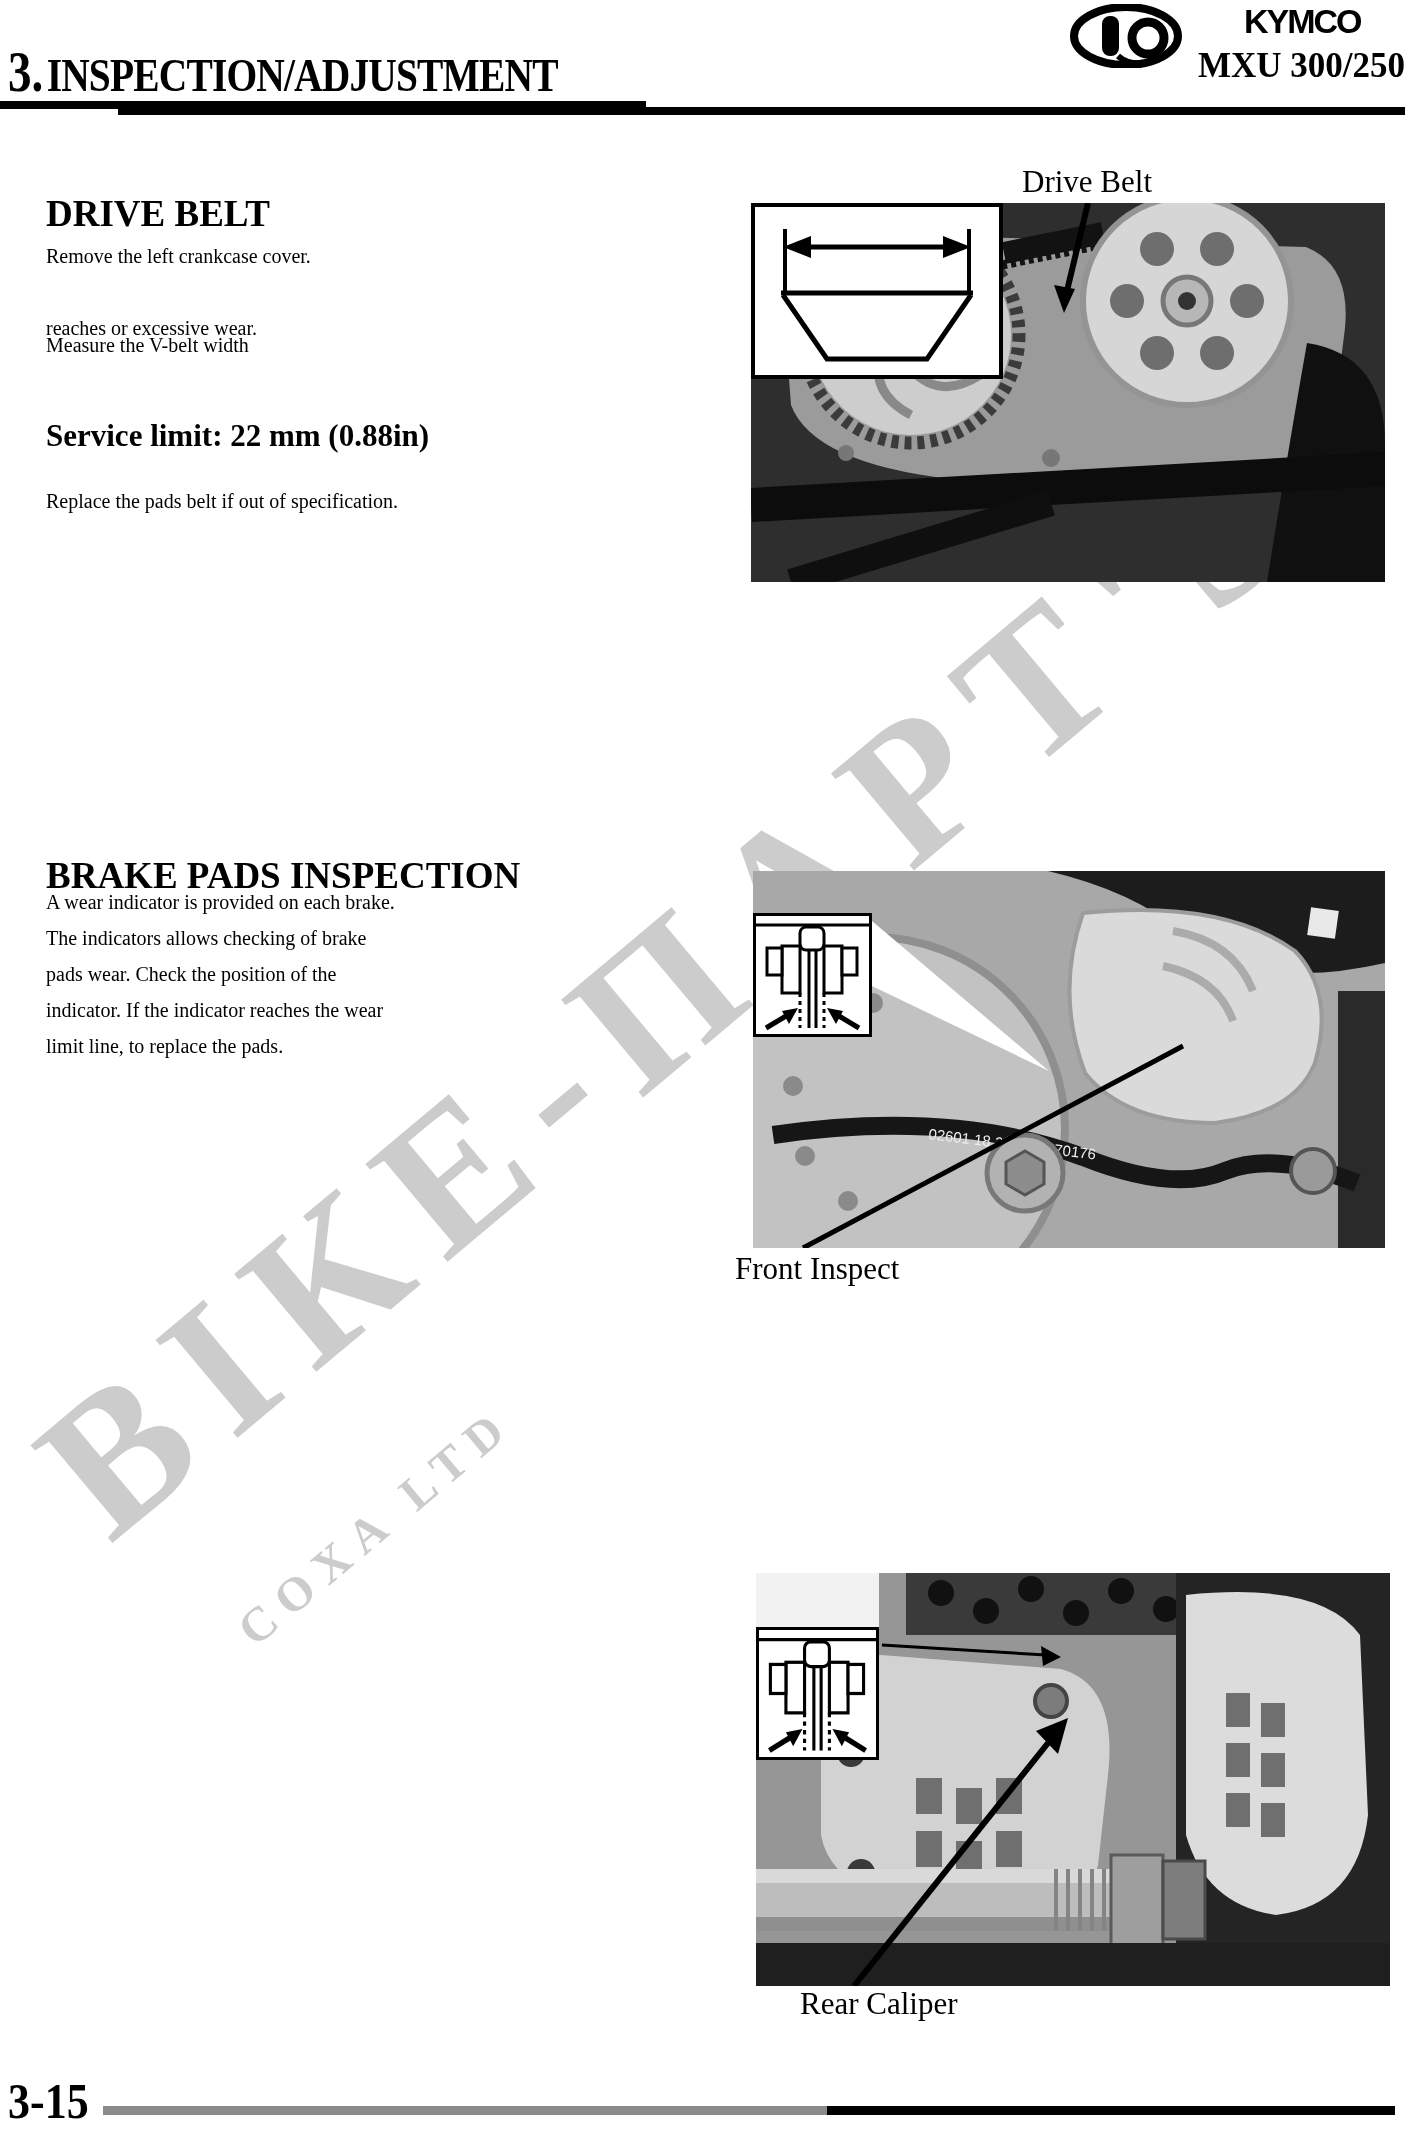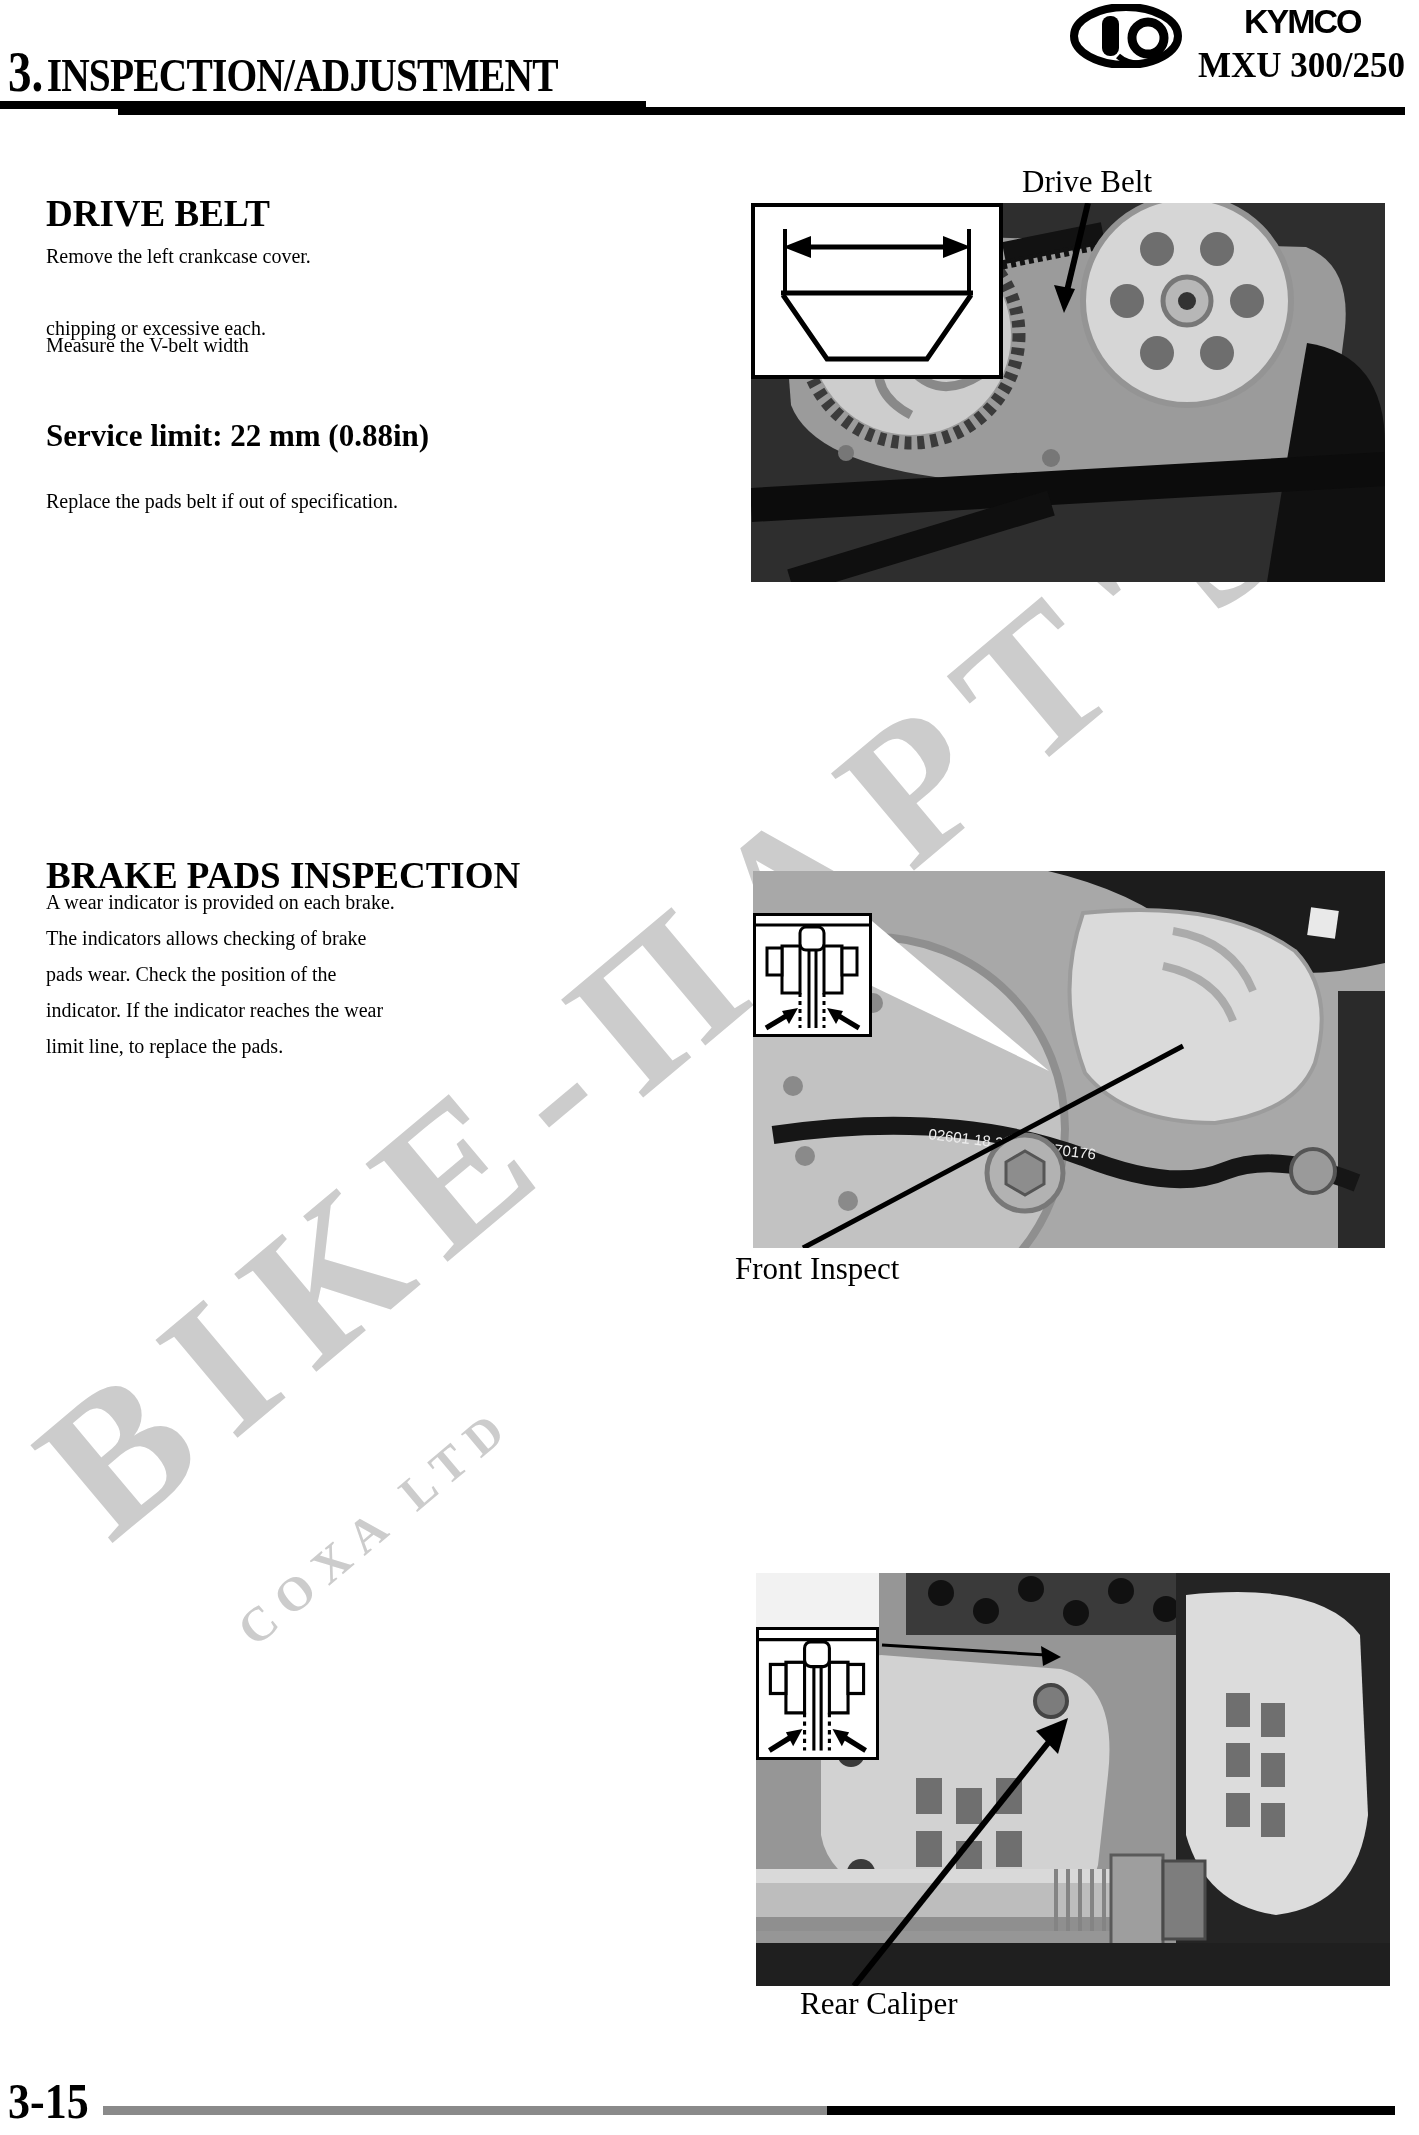--- a/index.html
+++ b/index.html
@@ -56,21 +56,21 @@
     <path d="M50,52 q10,9 26,7" fill="none" stroke="#000" stroke-width="6"></path>
   </svg>
   <div id="brandword" class="abs">KYMCO</div>
   <div id="model" class="abs">MXU 300/250</div>
 
   <div class="abs rule" style="left:0;top:101px;width:646px;height:8px;"></div>
   <div class="abs rule" style="left:118px;top:107px;width:1287px;height:8px;"></div>
 
   <div class="abs heading" style="left:46px;top:192px;">DRIVE BELT</div>
   <div class="abs bodyline" style="left:46px;top:245px;">Remove the left crankcase cover.</div>
-  <div class="abs bodyline" style="left:46px;top:317px;">chipping or excessive each.</div>
+  <div class="abs bodyline" style="left:46px;top:317px;">reaches or excessive wear.</div>
   <div class="abs bodyline" style="left:46px;top:334px;">Measure the V-belt width</div>
   <div class="abs boldline" style="left:46px;top:418px;">Service limit: 22 mm (0.88in)</div>
   <div class="abs bodyline" style="left:46px;top:490px;">Replace the pads belt if out of specification.</div>
 
   <div class="abs photo" style="left:751px;top:203px;width:634px;height:379px;">
     <svg viewBox="0 0 634 379" preserveAspectRatio="none">
       <rect width="634" height="379" fill="#2e2e2e"></rect>
       <path d="M30,70 Q45,32 100,30 L555,44 Q600,62 594,125 L578,252 Q400,292 200,276 Q62,260 40,202 Z" fill="#9b9b9b"></path>
       <circle cx="160" cy="132" r="108" fill="none" stroke="#3b3b3b" stroke-width="13" stroke-dasharray="7 6"></circle>
       <circle cx="160" cy="132" r="100" fill="#cdcdcd"></circle>

